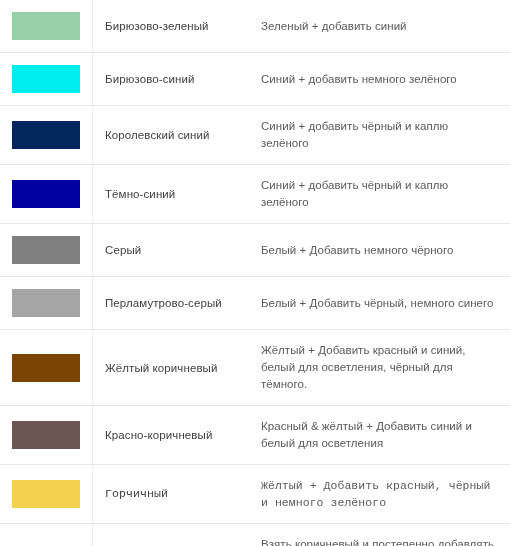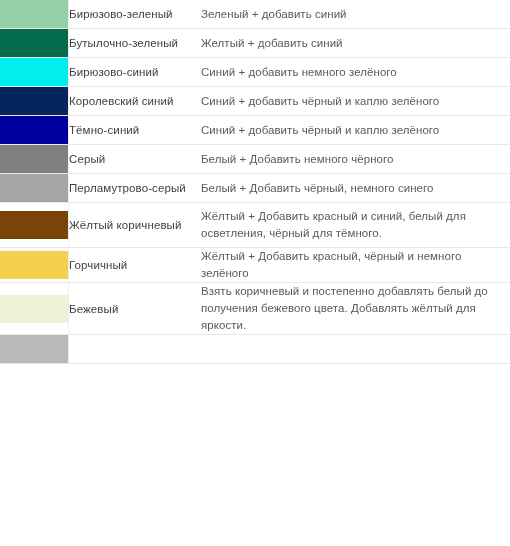--- a/index.html
+++ b/index.html
@@ -19,21 +19,21 @@
     width: 510px;
     border-collapse: collapse;
     table-layout: fixed;
   }
   #color-table tr {
     background: #ffffff;
   }
   #color-table td {
     border-bottom: 1px solid #e8e8e8;
     vertical-align: middle;
-    padding: 0;
+    padding: 12px;
   }
   td.swatch-cell {
     width: 68px;
     padding: 0;
     border-bottom: 1px solid #ffffff;
     border-right: 1px solid #efefef;
   }
   .swatch {
     display: block;
     width: 68px;
@@ -58,52 +58,41 @@
   .row-tall td.name-cell,
   .row-tall td.desc-cell {
     padding-top: 9px;
     padding-bottom: 10px;
   }
   .name-text, .desc-text {
     display: block;
     white-space: pre-line;
   }
   .row-h-sm { height: 28px; }
-  .row-h-md { height: 33px; }
+  .row-h-md { height: 33px; font-family: Liberation Mono, monospace; }
   .row-h-lg { height: 45px; }
 </style>
 </head>
 <body>
 
 <table id="color-table">
   <tbody>
       <tr class="row-h-sm">
         <td class="swatch-cell">
           <span class="swatch" style="background-color: rgb(151, 207, 168);"></span>
         </td>
         <td class="name-cell">
           <span class="name-text">Бирюзово-зеленый</span>
         </td>
         <td class="desc-cell">
           <span class="desc-text">Зеленый + добавить синий</span>
         </td>
       </tr>
       <tr class="row-h-sm">
         <td class="swatch-cell">
-          <span class="swatch" style="background-color: rgb(4, 107, 77);"></span>
-        </td>
-        <td class="name-cell">
-          <span class="name-text">Бутылочно-зеленый</span>
-        </td>
-        <td class="desc-cell">
-          <span class="desc-text">Желтый + добавить синий</span>
-        </td>
-      </tr>
-      <tr class="row-h-sm">
-        <td class="swatch-cell">
           <span class="swatch" style="background-color: rgb(0, 238, 238);"></span>
         </td>
         <td class="name-cell">
           <span class="name-text">Бирюзово-синий</span>
         </td>
         <td class="desc-cell">
           <span class="desc-text">Синий + добавить немного зелёного</span>
         </td>
       </tr>
       <tr class="row-h-sm">
@@ -152,20 +141,31 @@
       </tr>
       <tr class="row-h-lg row-tall">
         <td class="swatch-cell">
           <span class="swatch" style="background-color: rgb(123, 68, 7);"></span>
         </td>
         <td class="name-cell">
           <span class="name-text">Жёлтый коричневый</span>
         </td>
         <td class="desc-cell">
           <span class="desc-text">Жёлтый + Добавить красный и синий, белый для осветления, чёрный для тёмного.</span>
+        </td>
+      </tr>
+      <tr class="row-h-lg row-tall">
+        <td class="swatch-cell">
+          <span class="swatch" style="background-color: rgb(110, 84, 82);"></span>
+        </td>
+        <td class="name-cell">
+          <span class="name-text">Красно-коричневый</span>
+        </td>
+        <td class="desc-cell">
+          <span class="desc-text">Красный &amp; жёлтый + Добавить синий и белый для осветления</span>
         </td>
       </tr>
       <tr class="row-h-md">
         <td class="swatch-cell">
           <span class="swatch" style="background-color: rgb(244, 208, 79);"></span>
         </td>
         <td class="name-cell">
           <span class="name-text">Горчичный</span>
         </td>
         <td class="desc-cell">

